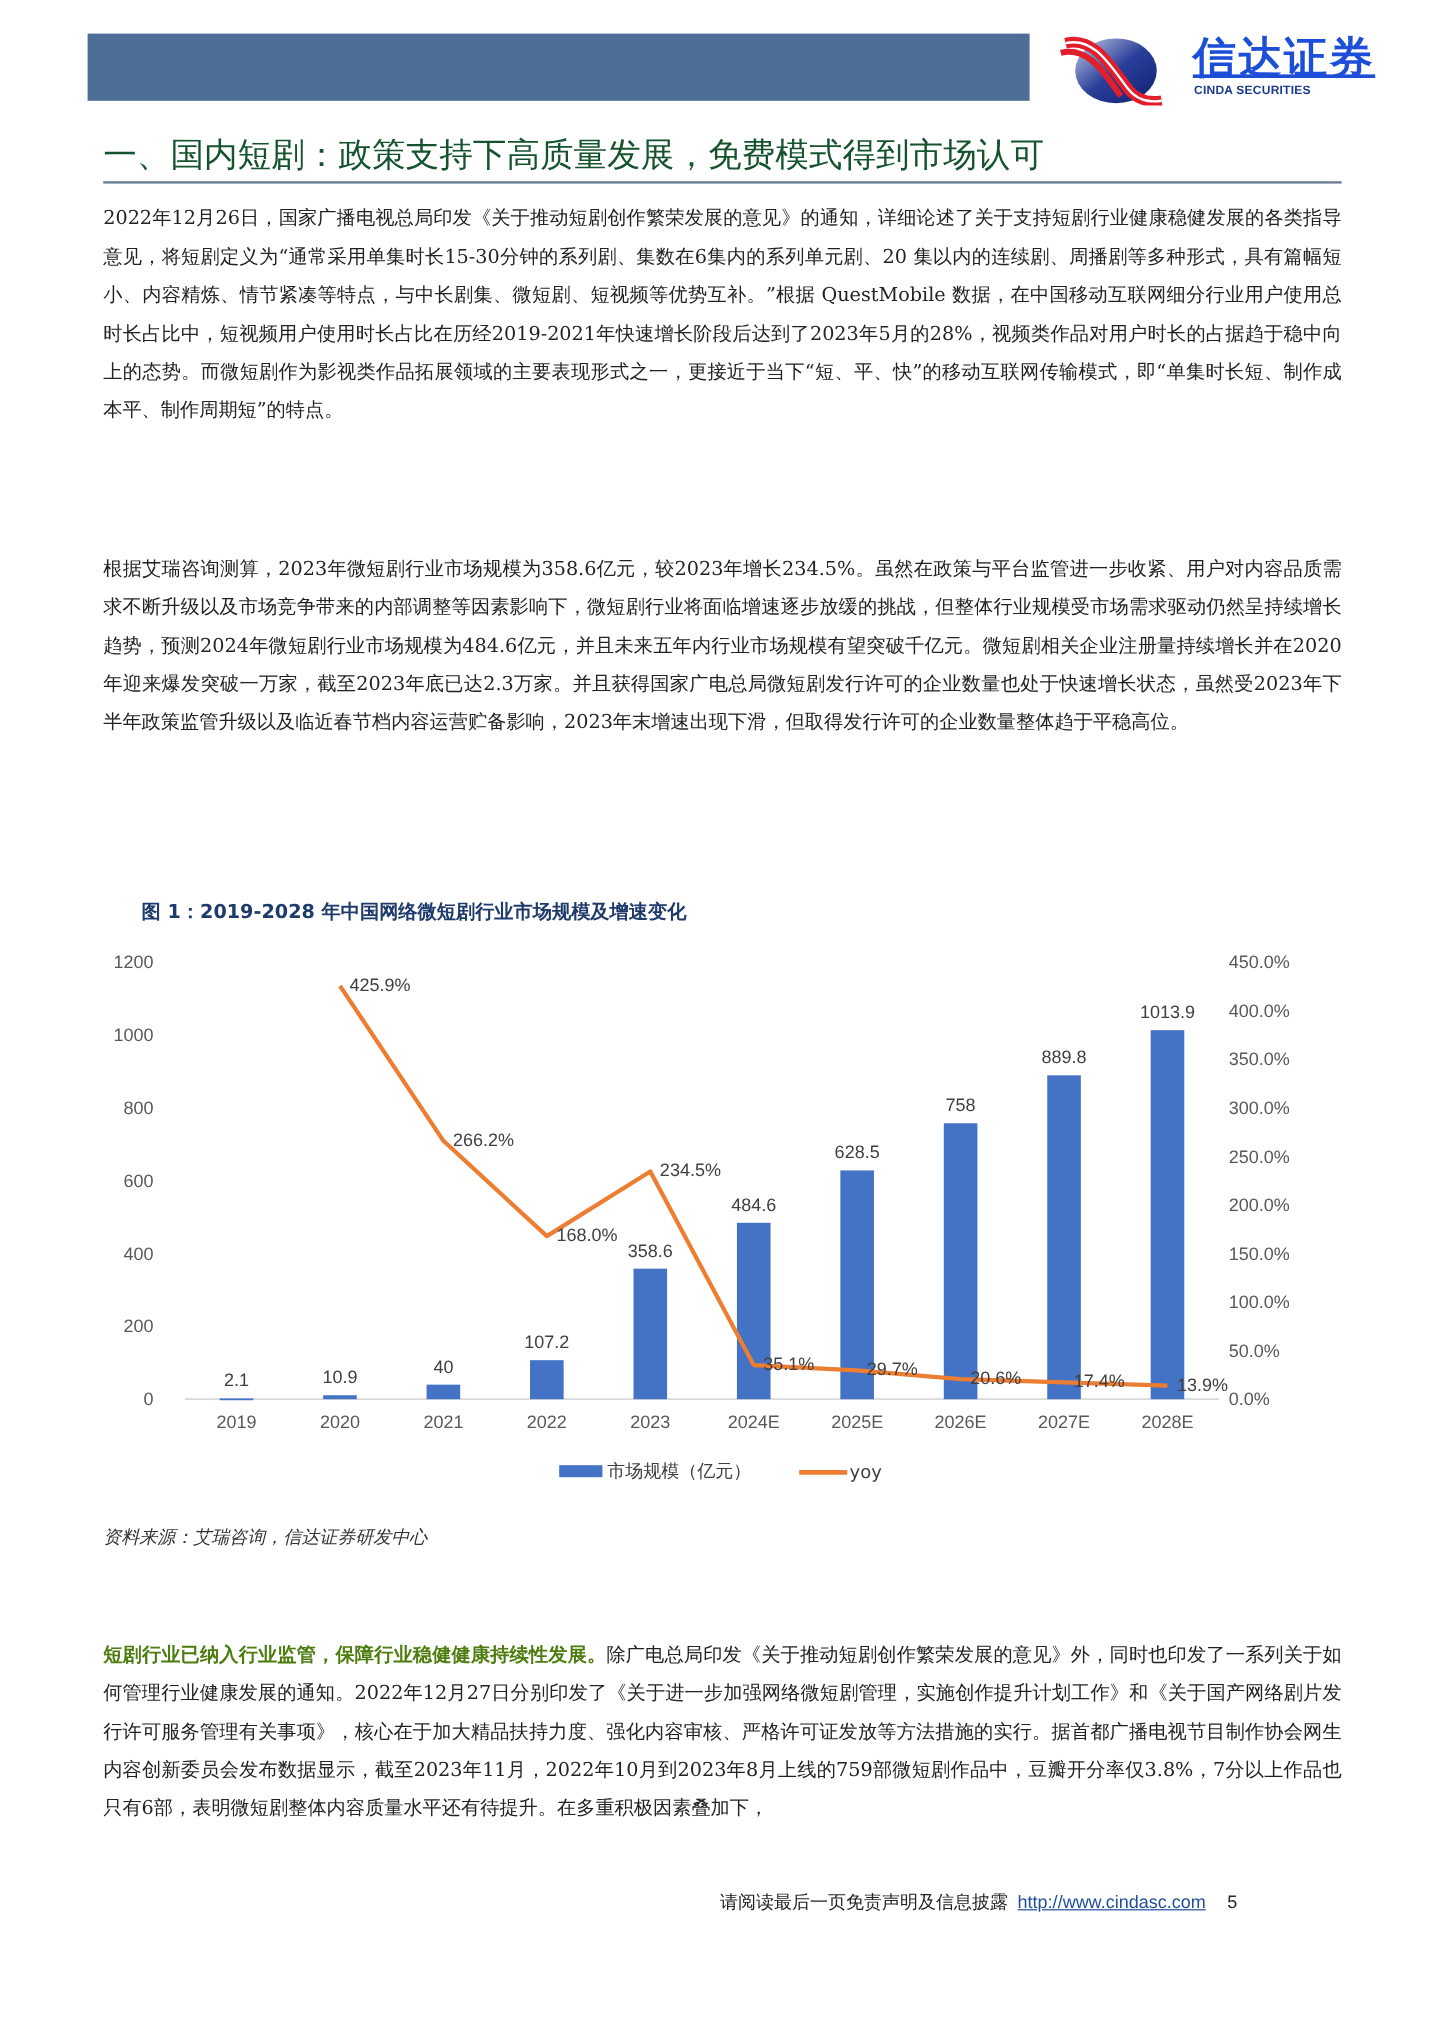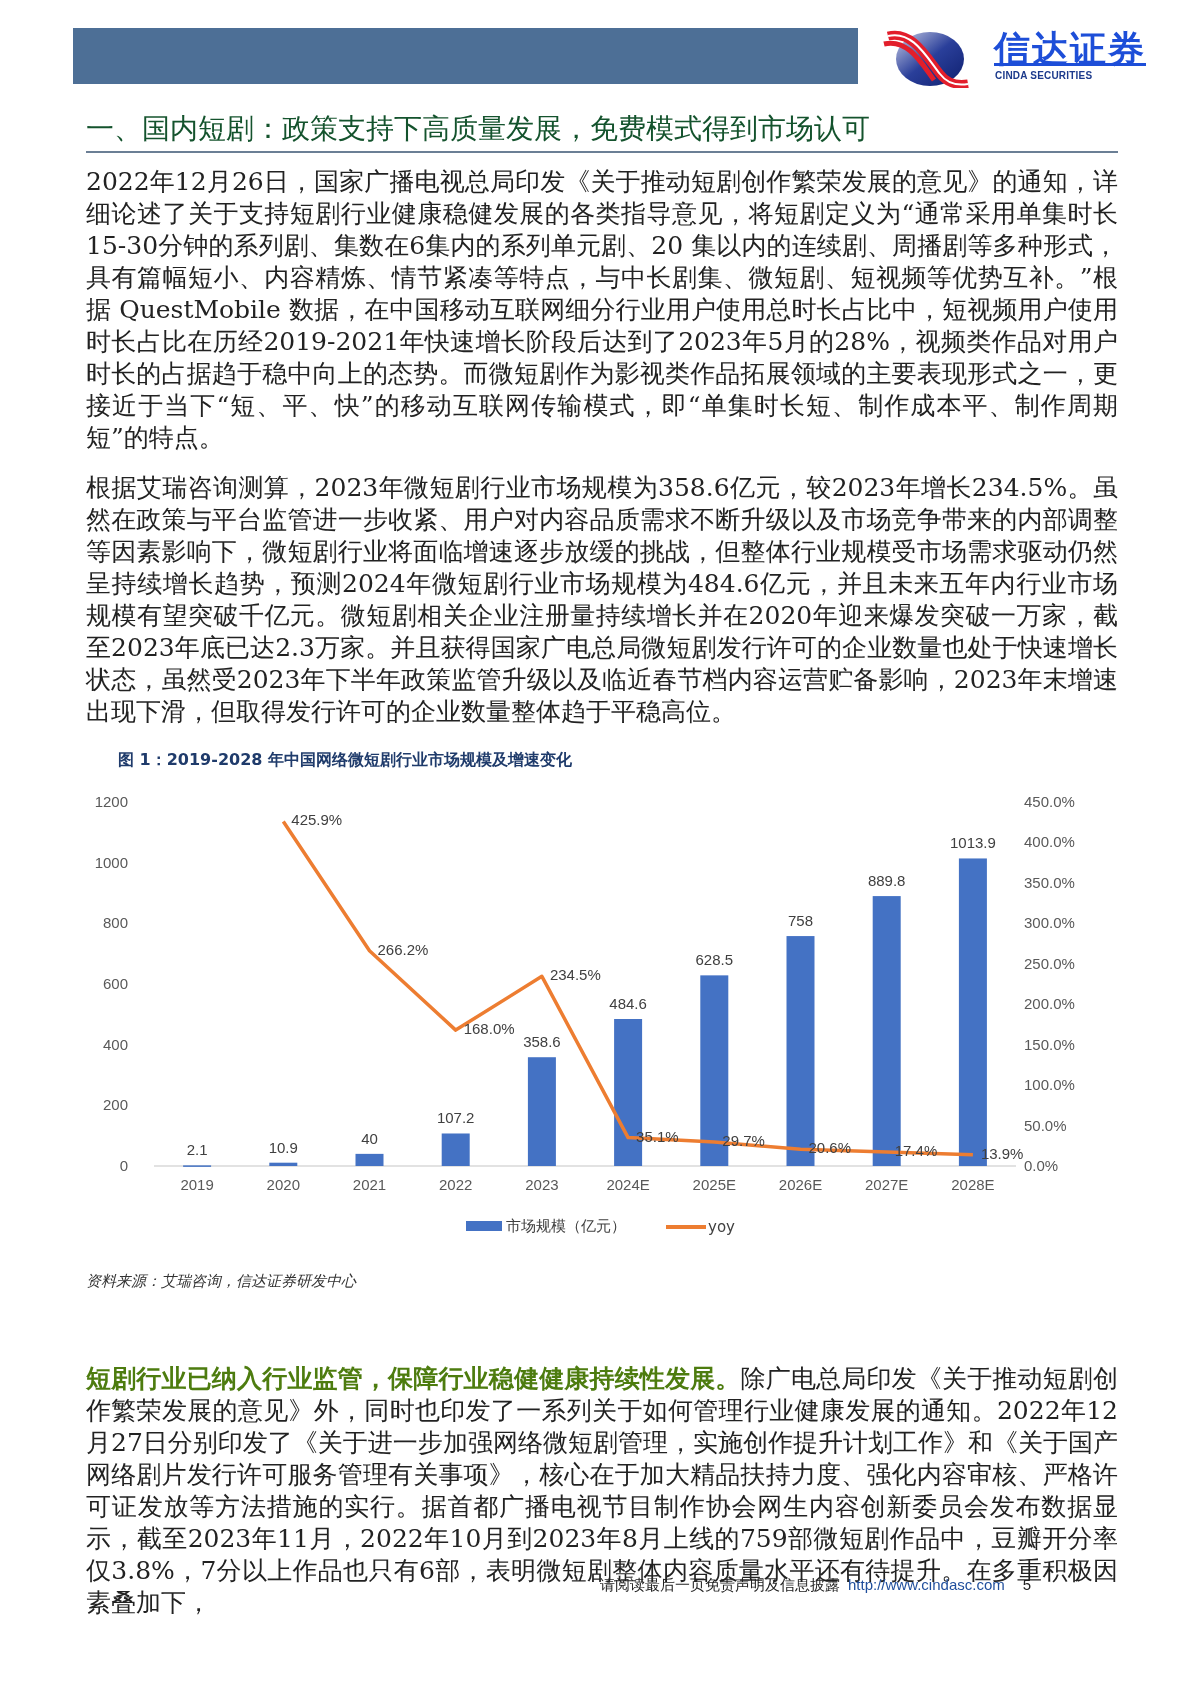--- a/index.html
+++ b/index.html
@@ -4,31 +4,31 @@
 <style>
   html,body{margin:0;padding:0;background:#ffffff;}
   body{width:1200px;height:1698px;position:relative;overflow:hidden;font-family:"Liberation Sans","DejaVu Sans",sans-serif;color:#1a1a1a;}
   .hdr-bar{position:absolute;left:73px;top:28px;width:785px;height:56px;background:#4d6f96;}
   .logo{position:absolute;left:882px;top:24px;width:290px;height:64px;}
   .logo-mark{position:absolute;left:0;top:2px;width:88px;height:62px;}
   .logo-cn{position:absolute;left:112px;top:5px;font-size:36px;font-weight:bold;color:#1d4ed8;letter-spacing:2px;font-family:"DejaVu Sans",sans-serif;line-height:40px;text-decoration:underline;}
   .logo-en{position:absolute;left:113px;top:44px;font-size:10px;font-weight:bold;color:#1c3a8c;letter-spacing:0.2px;line-height:16px;}
   .title{position:absolute;left:86px;top:110px;font-size:28px;line-height:38px;color:#14532d;font-family:"DejaVu Sans",sans-serif;}
   .title-rule{position:absolute;left:86px;top:151px;width:1032px;height:2px;background:#6b7f95;}
-  .para{position:absolute;left:86px;width:1032px;font-family:"DejaVu Serif",serif;font-size:25px;line-height:32px;color:#222;text-align:justify;text-align-last:left;}
+  .para{position:absolute;left:86px;width:1032px;font-family:"DejaVu Serif",serif;font-size:16px;line-height:32px;color:#222;text-align:justify;text-align-last:left;}
   .p1{top:166px;}
-  .p2{top:472px;}
+  .p2{top:458px;}
   .p3{top:1363px;}
   .lead{font-weight:bold;color:#4d7c0f;}
   .fig-title{position:absolute;left:86px;top:750px;font-size:16px;font-weight:bold;color:#1f3b6b;font-family:"DejaVu Sans",sans-serif;margin-left:32px;}
   .chart{position:absolute;left:86px;top:790px;width:1040px;height:470px;}
   .chart svg{position:absolute;left:0;top:0;}
   .source{position:absolute;left:86px;top:1272px;font-size:15px;font-style:italic;color:#333;font-family:Liberation Mono, monospace;}
   .footer{position:absolute;left:600px;top:1576px;font-size:15px;color:#222;font-family:"DejaVu Serif",serif;}
-  .footer a{color:#1f4e9c;font-family:"Liberation Sans",sans-serif;margin-left:8px;}
+  .footer a{color:#1f4e9c;text-decoration:underline;font-family:"Liberation Sans",sans-serif;margin-left:8px;}
   .footer .pg{margin-left:18px;font-family:"Liberation Sans",sans-serif;}
   .ax{font-family:"Liberation Sans",sans-serif;font-size:15px;fill:#595959;}
   .dl{font-family:"Liberation Sans",sans-serif;font-size:15px;fill:#404040;}
   .lg{font-family:"DejaVu Sans",sans-serif;font-size:15px;fill:#404040;}
 </style>
 </head>
 <body>
 
 <div class="hdr-bar"></div>
 

